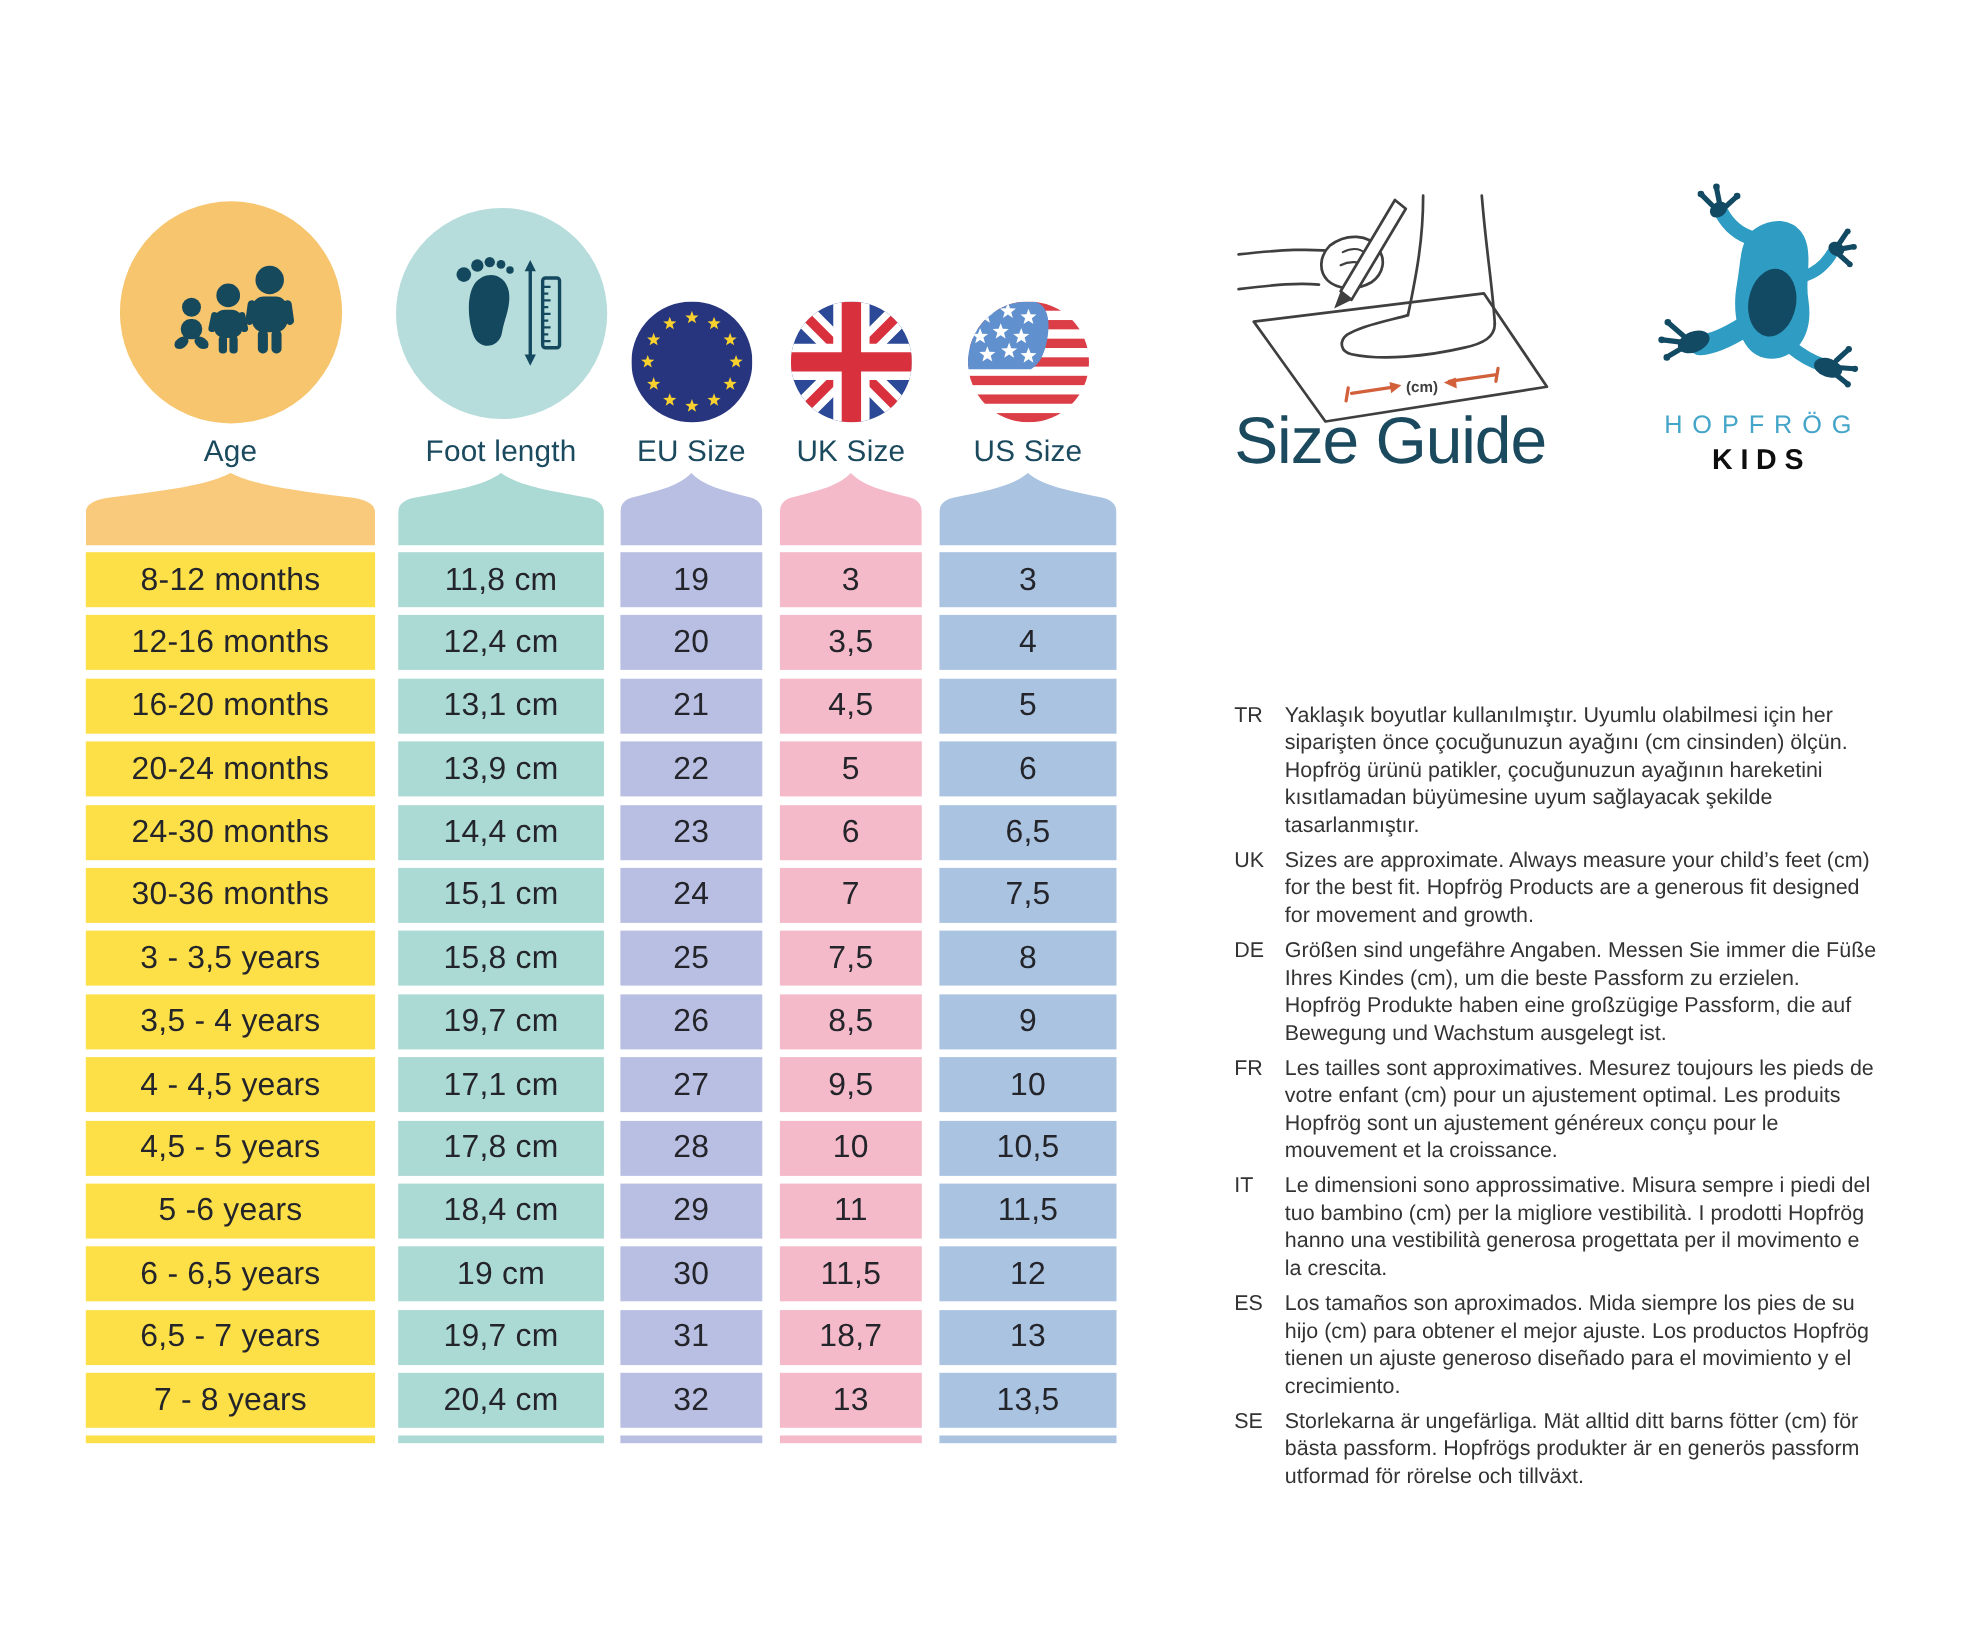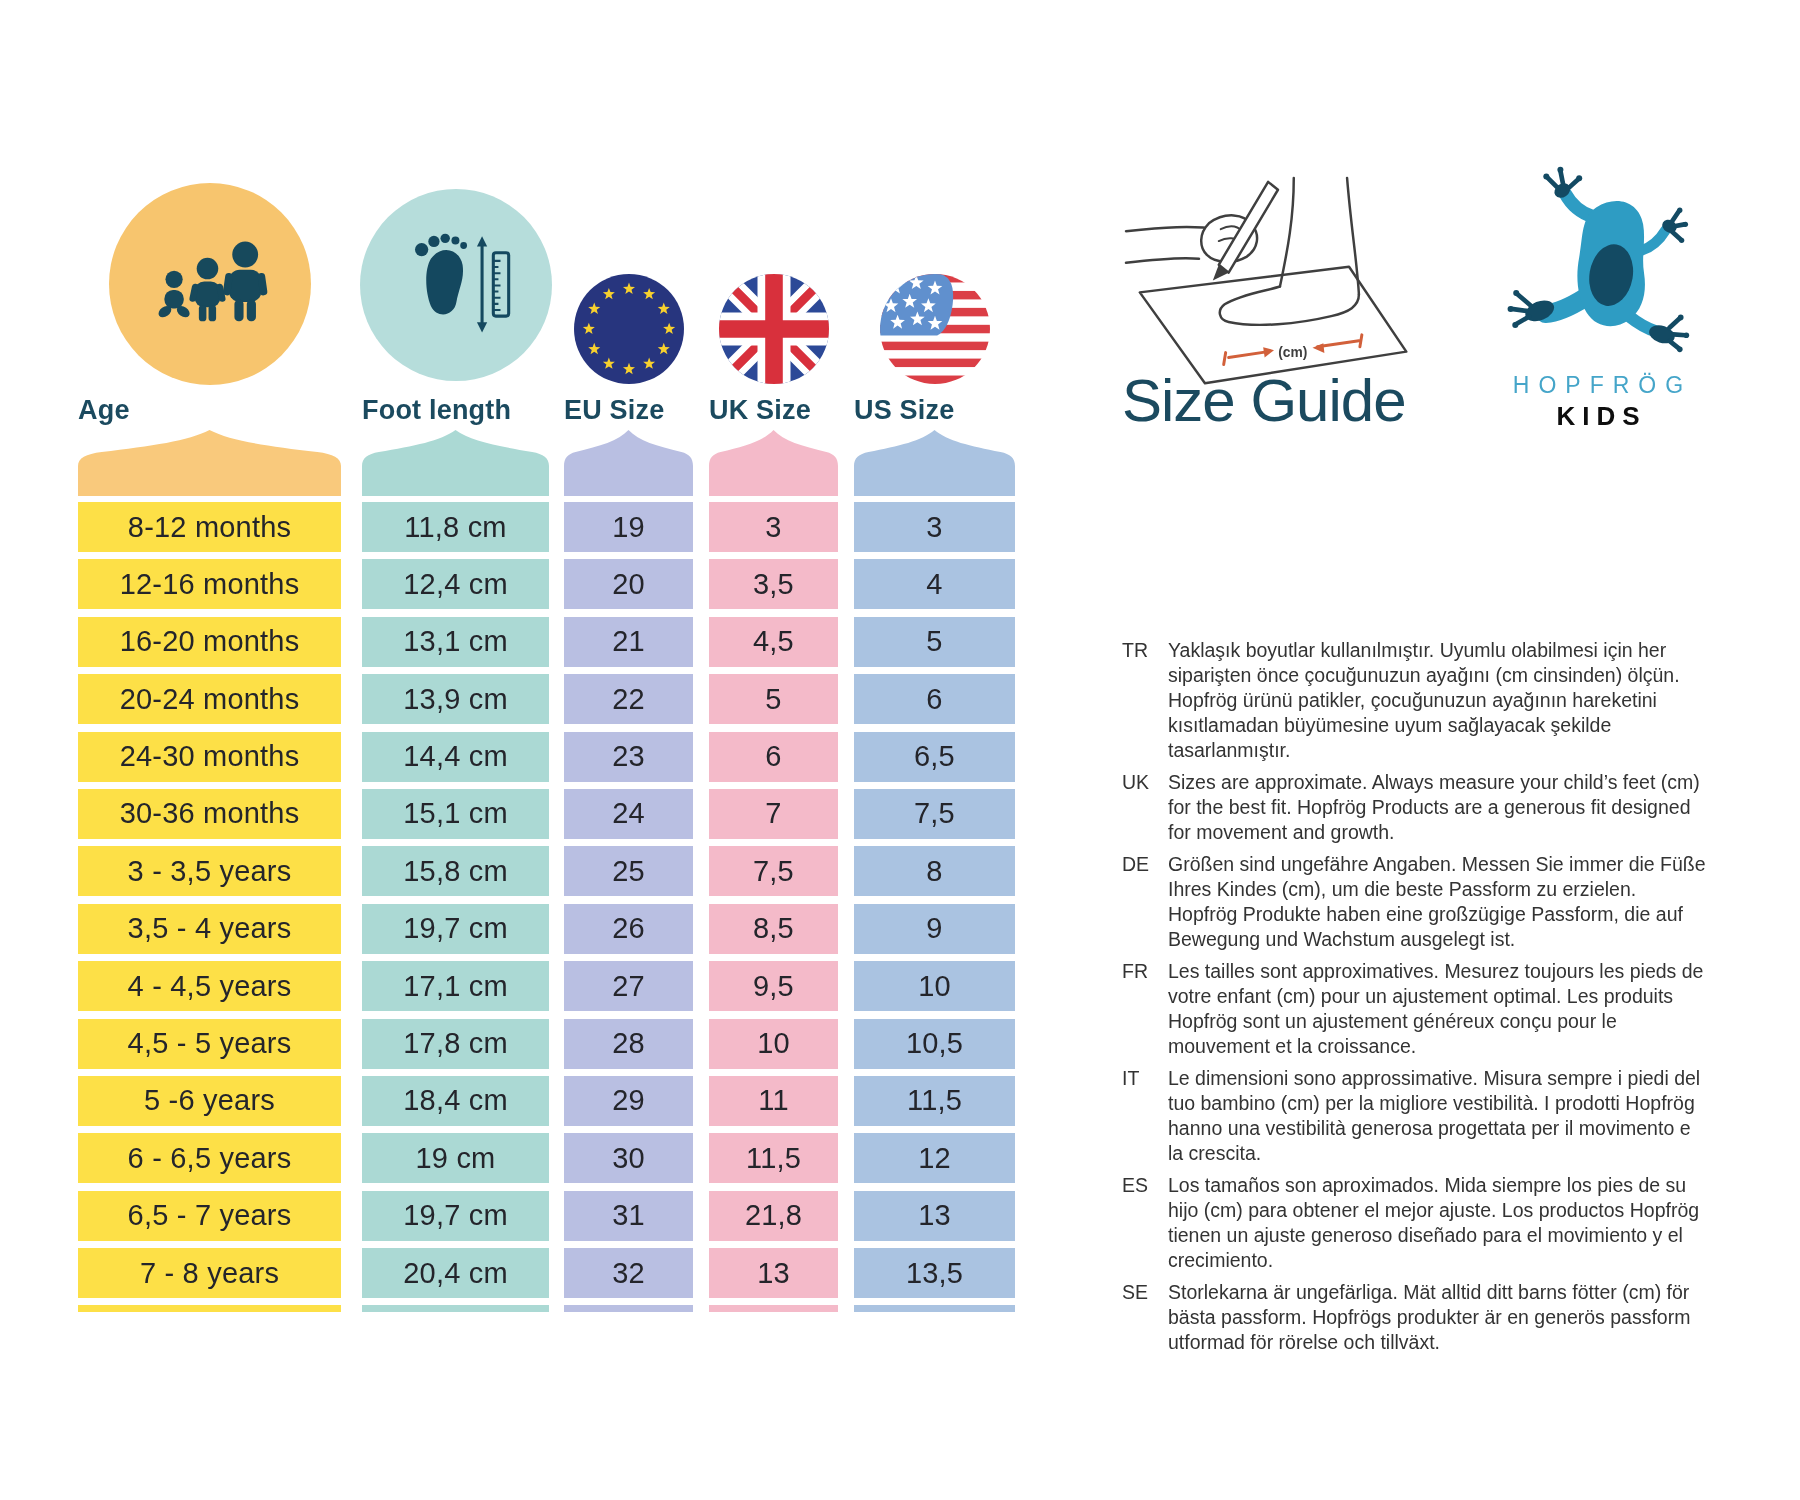--- a/index.html
+++ b/index.html
@@ -20,22 +20,22 @@
   .col-us  {776px;left:776px;width:129px;padding-left:32px;}
 
   .circle{position:absolute;left:50%;transform:translateX(-50%);border-radius:50%;
           display:flex;align-items:center;justify-content:center;}
   .circle-age {top:0;width:202px;height:202px;background:#F7C56E;}
   .circle-foot{top:6px;width:192px;height:192px;background:#B6DDDB;}
   .circle-age svg,.circle-foot svg{width:64%;height:64%;}
   .circle-flag{top:91px;width:110px;height:110px;background:transparent;}
   .circle-flag svg{width:100%;height:100%;}
 
-  .col-label{position:absolute;top:212px;left:0;width:100%;text-align:left;
-             font-size:27px;font-weight:bold;color:#1B4A5F;letter-spacing:.2px;}
+  .col-label{position:absolute;top:212px;left:0;width:100%;text-align:center;
+             font-size:27px;font-weight:normal;color:#1B4A5F;letter-spacing:.2px;}
 
   .cap{position:absolute;top:247px;left:0;width:100%;height:66px;display:block;}
   .fill-age {fill:#F9C97C;}
   .fill-foot{fill:#ABD9D4;}
   .fill-eu  {fill:#B9BFE2;}
   .fill-uk  {fill:#F4BAC9;}
   .fill-us  {fill:#AAC3E1;}
 
   .rows{position:absolute;top:319px;left:0;width:100%;}
   .cell{height:50px;margin-bottom:7.4px;display:flex;align-items:center;justify-content:center;
@@ -222,21 +222,21 @@
         <div class="cell">4,5</div>
         <div class="cell">5</div>
         <div class="cell">6</div>
         <div class="cell">7</div>
         <div class="cell">7,5</div>
         <div class="cell">8,5</div>
         <div class="cell">9,5</div>
         <div class="cell">10</div>
         <div class="cell">11</div>
         <div class="cell">11,5</div>
-        <div class="cell">21,8</div>
+        <div class="cell">18,7</div>
         <div class="cell">13</div>
         <div class="sliver"></div>
       </div>
     </div>
 
     <div class="col col-us">
       <div class="circle circle-flag">
         <svg viewBox="0 0 100 100">
           <defs>
               <polygon id="starUS" points="0,-7 1.71,-2.36 6.66,-2.16 2.76,0.9 4.11,5.66 0,2.9 -4.11,5.66 -2.76,0.9 -6.66,-2.16 -1.71,-2.36"></polygon>

